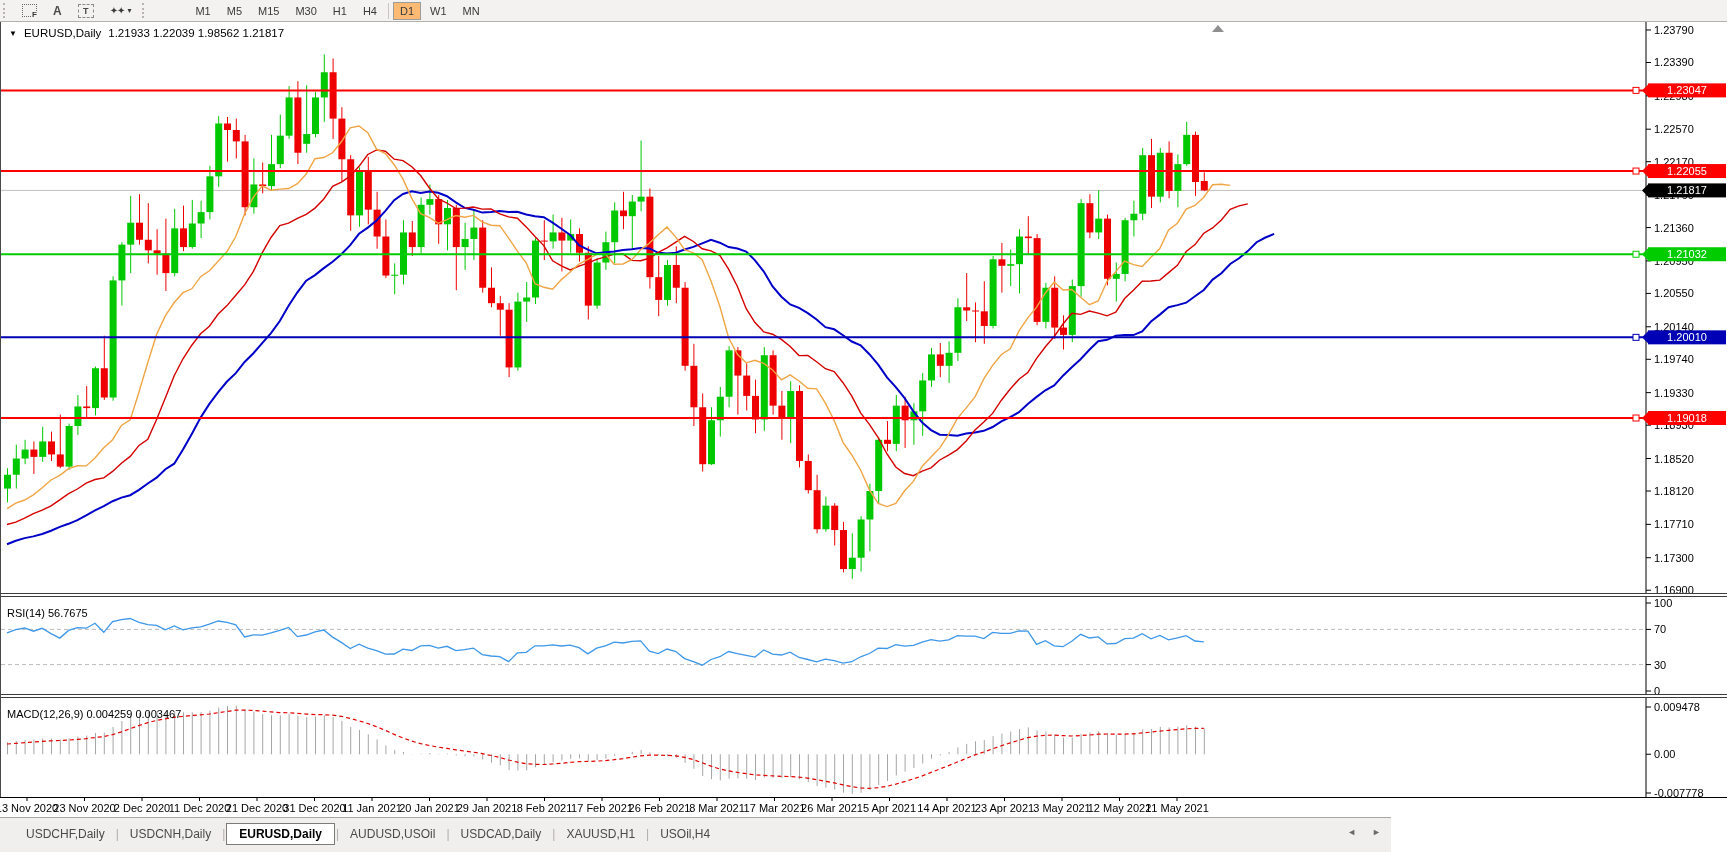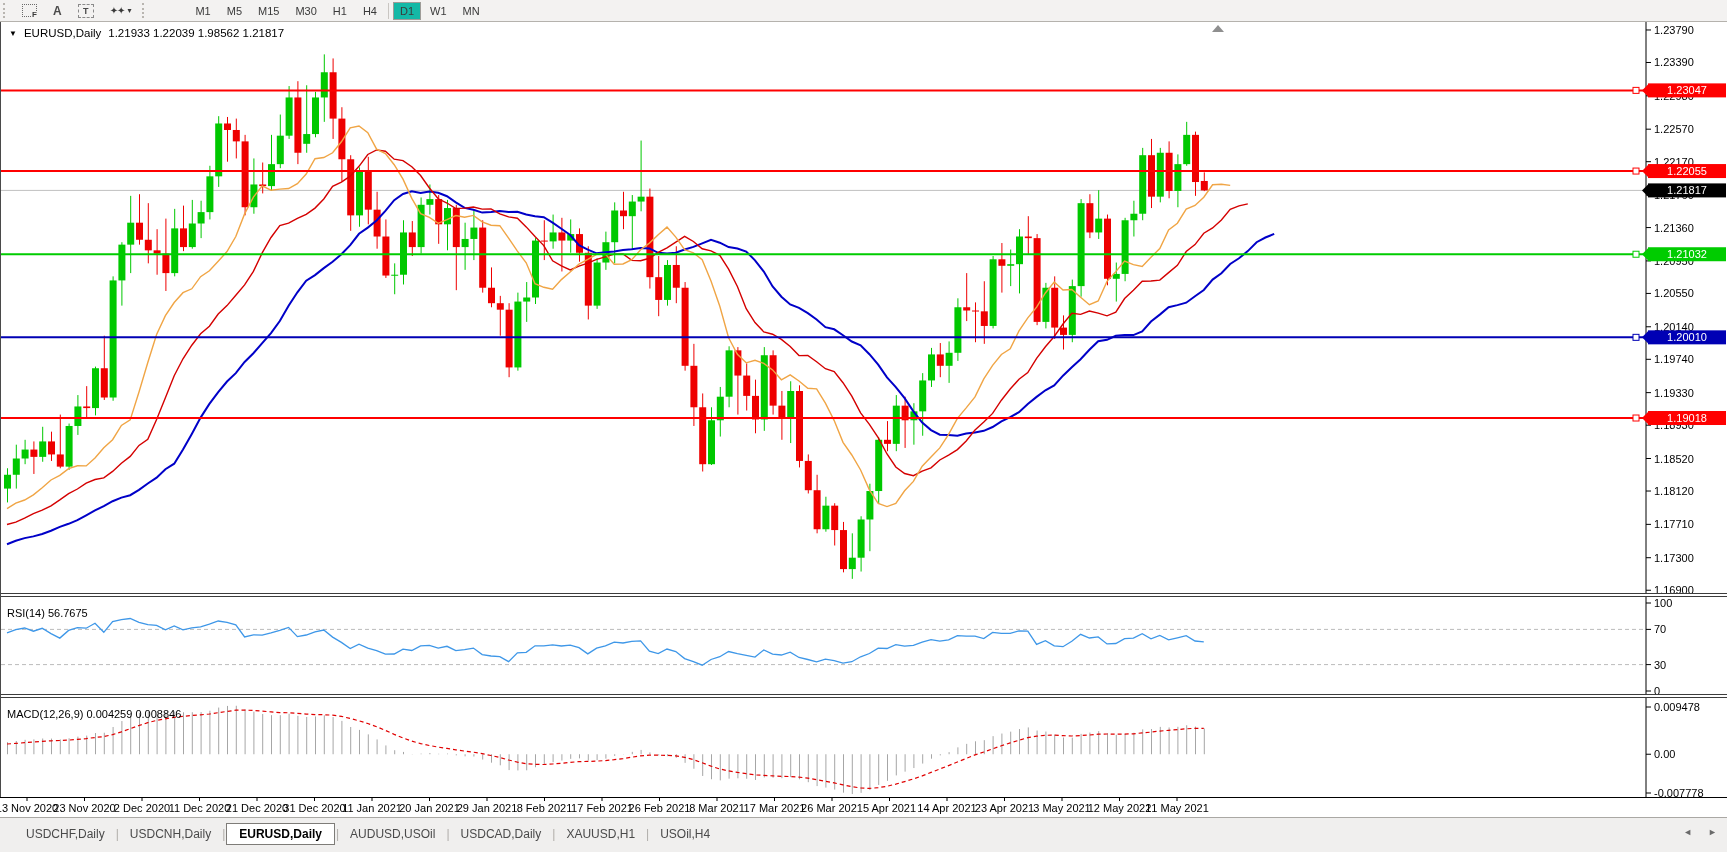--- a/index.html
+++ b/index.html
@@ -1,40 +1,40 @@
 <!DOCTYPE html>
 <html><head>
 <meta charset="utf-8">
 <style>
   html,body{margin:0;padding:0;background:#d4d0c8;}
   .app{position:relative;width:1727px;height:852px;background:#fff;font-family:"Liberation Sans",sans-serif;overflow:hidden;}
   
   .toolbar{position:absolute;top:0;left:0;width:1727px;height:22px;background:#f3f2f1;border-bottom:1px solid #b5b2ad;display:flex;align-items:center;box-sizing:border-box;}
   .grip{width:4px;height:15px;border-left:2px dotted #b8b5b0;margin:0 5px 0 3px;}
   .tbtn{height:18px;min-width:18px;padding:0 6px;margin:0 1px;display:flex;align-items:center;justify-content:center;font-size:11px;color:#3a3a3a;border:1px solid transparent;box-sizing:border-box;cursor:default;}
-  .tbtn.active{background:#14b8a6;border:1px solid #9e9c98;}
+  .tbtn.active{background:#fdba74;border:1px solid #9e9c98;}
   .icon-fib{width:13px;height:11px;border:1px dotted #6a6a6a;position:relative;font-size:8px;color:#3a3a3a;}
   .icon-fib b{position:absolute;right:-1px;bottom:-3px;font-weight:700;background:#f3f2f1;line-height:8px;}
   .icon-a{font-size:12px;font-weight:700;color:#4a4a4a;}
   .icon-t{width:14px;height:12px;border:1px dashed #8a8a8a;font-size:9px;font-weight:700;color:#4a4a4a;display:flex;align-items:center;justify-content:center;}
   .icon-arr{font-size:10px;color:#3a3a3a;letter-spacing:-1px;}
   .caret{font-size:8px;color:#3a3a3a;margin-left:3px;}
   .tfsep{width:1px;height:16px;background:#c9c6c2;margin:0 3px;}
   
   .chart{position:absolute;top:22px;left:0;width:1727px;height:795px;border-left:1px solid #4a4a4a;box-sizing:border-box;background:#fff;}
   .pane{position:absolute;left:0;}
   .split{position:absolute;left:0;width:1727px;height:4px;background:#fff;border-top:1px solid #3c3c3c;border-bottom:1px solid #3c3c3c;box-sizing:border-box;}
   .ohlc-label{position:absolute;left:8px;top:5px;font-size:11.5px;color:#000;display:flex;align-items:center;gap:7px;white-space:pre;}
   .ohlc-label .tri{font-size:8px;}
   .ind-label{position:absolute;left:6px;font-size:11px;color:#000;margin-top:7px;}
   .overlay{position:absolute;background:transparent;}
   
   .dateaxis{position:absolute;top:797px;left:0;width:1727px;height:20px;background:#fff;border-top:1px solid #000;box-sizing:border-box;}
   
-  .bottombar{position:absolute;top:817px;left:0;width:1727px;height:35px;background:#f0efee;border-top:1px solid #aaa8a4;box-sizing:border-box;}
+  .bottombar{position:absolute;top:817px;left:0;width:1391px;height:35px;background:#f0efee;border-top:1px solid #aaa8a4;box-sizing:border-box;}
   .tabs{position:absolute;left:16px;top:4px;display:flex;align-items:center;height:24px;}
   .tab{padding:3px 10px;font-size:12px;color:#4a4a4a;white-space:nowrap;cursor:default;}
   .tab.active{background:#fff;border:1px solid #7e7c78;color:#000;font-weight:700;padding:3px 12px;}
   .tabsep{color:#b0aeaa;font-size:12px;padding:0 1px;}
   .tabarrows{position:absolute;right:10px;top:9px;display:flex;gap:16px;font-size:9px;color:#6a6a6a;}
   text{font-family:"Liberation Sans",sans-serif;}
 </style>
 </head>
 <body>
 
@@ -584,21 +584,21 @@
           <line x1="1150.5" y1="56.2362076958739" x2="1150.5" y2="31.011308710559735" stroke="#a6a6a6" stroke-width="1"></line>
           <line x1="1159.3000000000002" y1="56.2362076958739" x2="1159.3000000000002" y2="28.890539688265083" stroke="#a6a6a6" stroke-width="1"></line>
           <line x1="1168.1000000000001" y1="56.2362076958739" x2="1168.1000000000001" y2="29.409160251501937" stroke="#a6a6a6" stroke-width="1"></line>
           <line x1="1176.9" y1="56.2362076958739" x2="1176.9" y2="28.809240448816972" stroke="#a6a6a6" stroke-width="1"></line>
           <line x1="1185.7" y1="56.2362076958739" x2="1185.7" y2="27.22053825011748" stroke="#a6a6a6" stroke-width="1"></line>
           <line x1="1194.5" y1="56.2362076958739" x2="1194.5" y2="28.61237423798254" stroke="#a6a6a6" stroke-width="1"></line>
           <line x1="1203.3000000000002" y1="56.2362076958739" x2="1203.3000000000002" y2="30.427138527807085" stroke="#a6a6a6" stroke-width="1"></line>
         </g>
         <polyline points="6.0,46.0 14.8,45.4 23.6,44.7 32.4,44.0 41.2,43.3 50.0,42.8 58.8,42.5 67.6,42.1 76.4,41.4 85.2,40.6 94.0,39.5 102.8,38.6 111.6,36.6 120.4,33.9 129.2,30.7 138.0,27.5 146.8,24.7 155.6,22.4 164.4,20.8 173.2,19.3 182.0,18.3 190.8,17.5 199.6,16.8 208.4,16.0 217.2,14.7 226.0,13.4 234.8,12.2 243.6,12.1 252.4,12.4 261.2,13.1 270.0,13.9 278.8,14.6 287.6,14.8 296.4,15.4 305.2,16.1 314.0,16.6 322.8,16.7 331.6,17.2 340.4,18.3 349.2,20.5 358.0,22.8 366.8,25.5 375.6,28.7 384.4,32.4 393.2,36.4 402.0,39.9 410.8,43.1 419.6,45.6 428.4,47.5 437.2,49.1 446.0,50.4 454.8,51.8 463.6,53.1 472.4,54.2 481.2,55.7 490.0,57.5 498.8,59.4 507.6,62.0 516.4,64.1 525.2,65.7 534.0,66.4 542.8,66.5 551.6,66.0 560.4,65.3 569.2,64.4 578.0,63.6 586.8,63.4 595.6,63.1 604.4,62.6 613.2,61.7 622.0,60.6 630.8,59.2 639.6,57.8 648.4,57.1 657.2,57.2 666.0,57.4 674.8,57.9 683.6,59.3 692.4,61.6 701.2,64.8 710.0,68.1 718.8,71.0 727.6,72.9 736.4,74.4 745.2,75.7 754.0,76.9 762.8,77.4 771.6,77.9 780.4,78.4 789.2,78.5 798.0,79.1 806.8,80.1 815.6,81.7 824.4,83.3 833.2,84.9 842.0,86.9 850.8,88.7 859.6,90.0 868.4,90.4 877.2,89.7 886.0,88.3 894.8,86.1 903.6,83.6 912.4,80.9 921.2,77.9 930.0,74.4 938.8,71.0 947.6,67.6 956.4,64.0 965.2,60.4 974.0,56.9 982.8,54.0 991.6,50.8 1000.4,47.8 1009.2,44.9 1018.0,42.2 1026.8,39.6 1035.6,38.2 1044.4,37.3 1053.2,37.1 1062.0,37.6 1070.8,38.0 1079.6,37.6 1088.4,37.0 1097.2,36.2 1106.0,36.0 1114.8,36.2 1123.6,36.1 1132.4,35.8 1141.2,34.9 1150.0,34.1 1158.8,33.1 1167.6,32.3 1176.4,31.6 1185.2,30.8 1194.0,30.3 1202.8,30.3" fill="none" stroke="#e00000" stroke-width="1.2" stroke-dasharray="4 3"></polyline>
       </svg>
-    <div class="ind-label" style="top:679px;">MACD(12,26,9) 0.004259 0.008846</div>
+    <div class="ind-label" style="top:679px;">MACD(12,26,9) 0.004259 0.003467</div>
     <div class="overlay" style="left:1646px;top:0;width:81px;height:775px;"></div>
   </div>
 
   <svg id="date-svg" class="dateaxis" width="1727" height="20">
       <line x1="27" y1="0" x2="27" y2="3" stroke="#000"></line>
       <text x="27" y="14" font-size="11" fill="#000" text-anchor="middle">13 Nov 2020</text>
       <line x1="84.5" y1="0" x2="84.5" y2="3" stroke="#000"></line>
       <text x="84.5" y="14" font-size="11" fill="#000" text-anchor="middle">23 Nov 2020</text>
       <line x1="142" y1="0" x2="142" y2="3" stroke="#000"></line>
       <text x="142" y="14" font-size="11" fill="#000" text-anchor="middle">2 Dec 2020</text>

